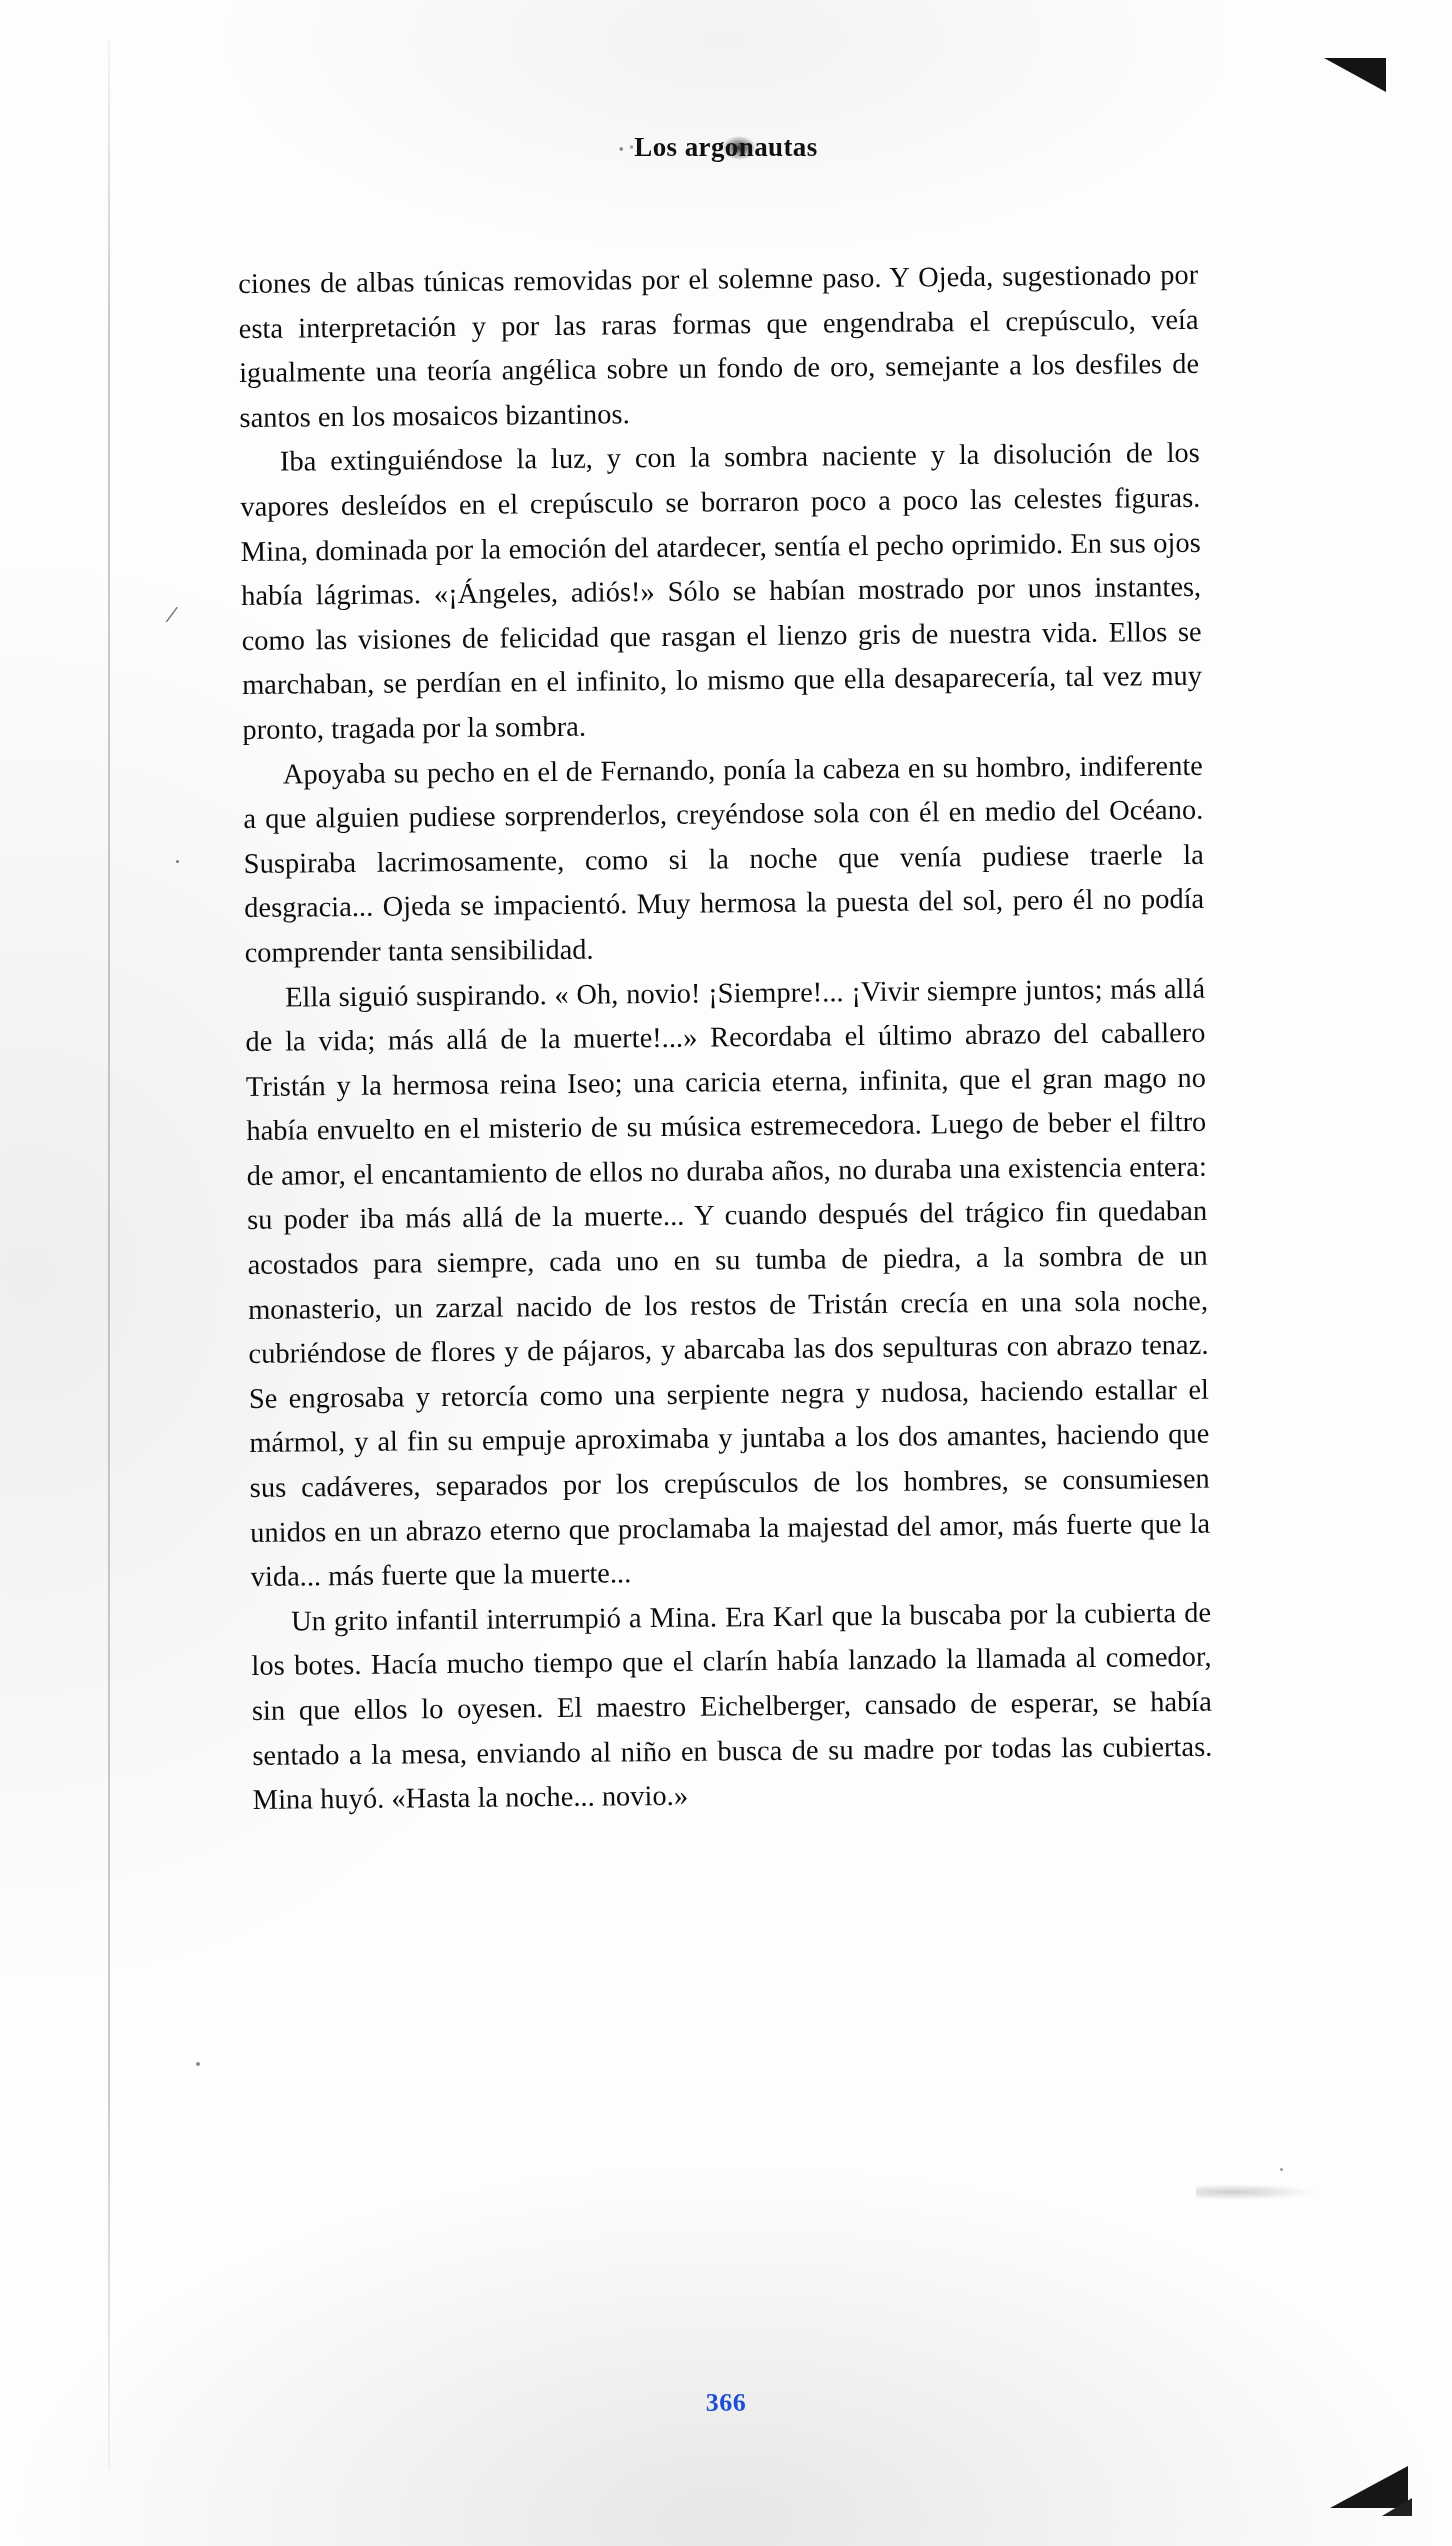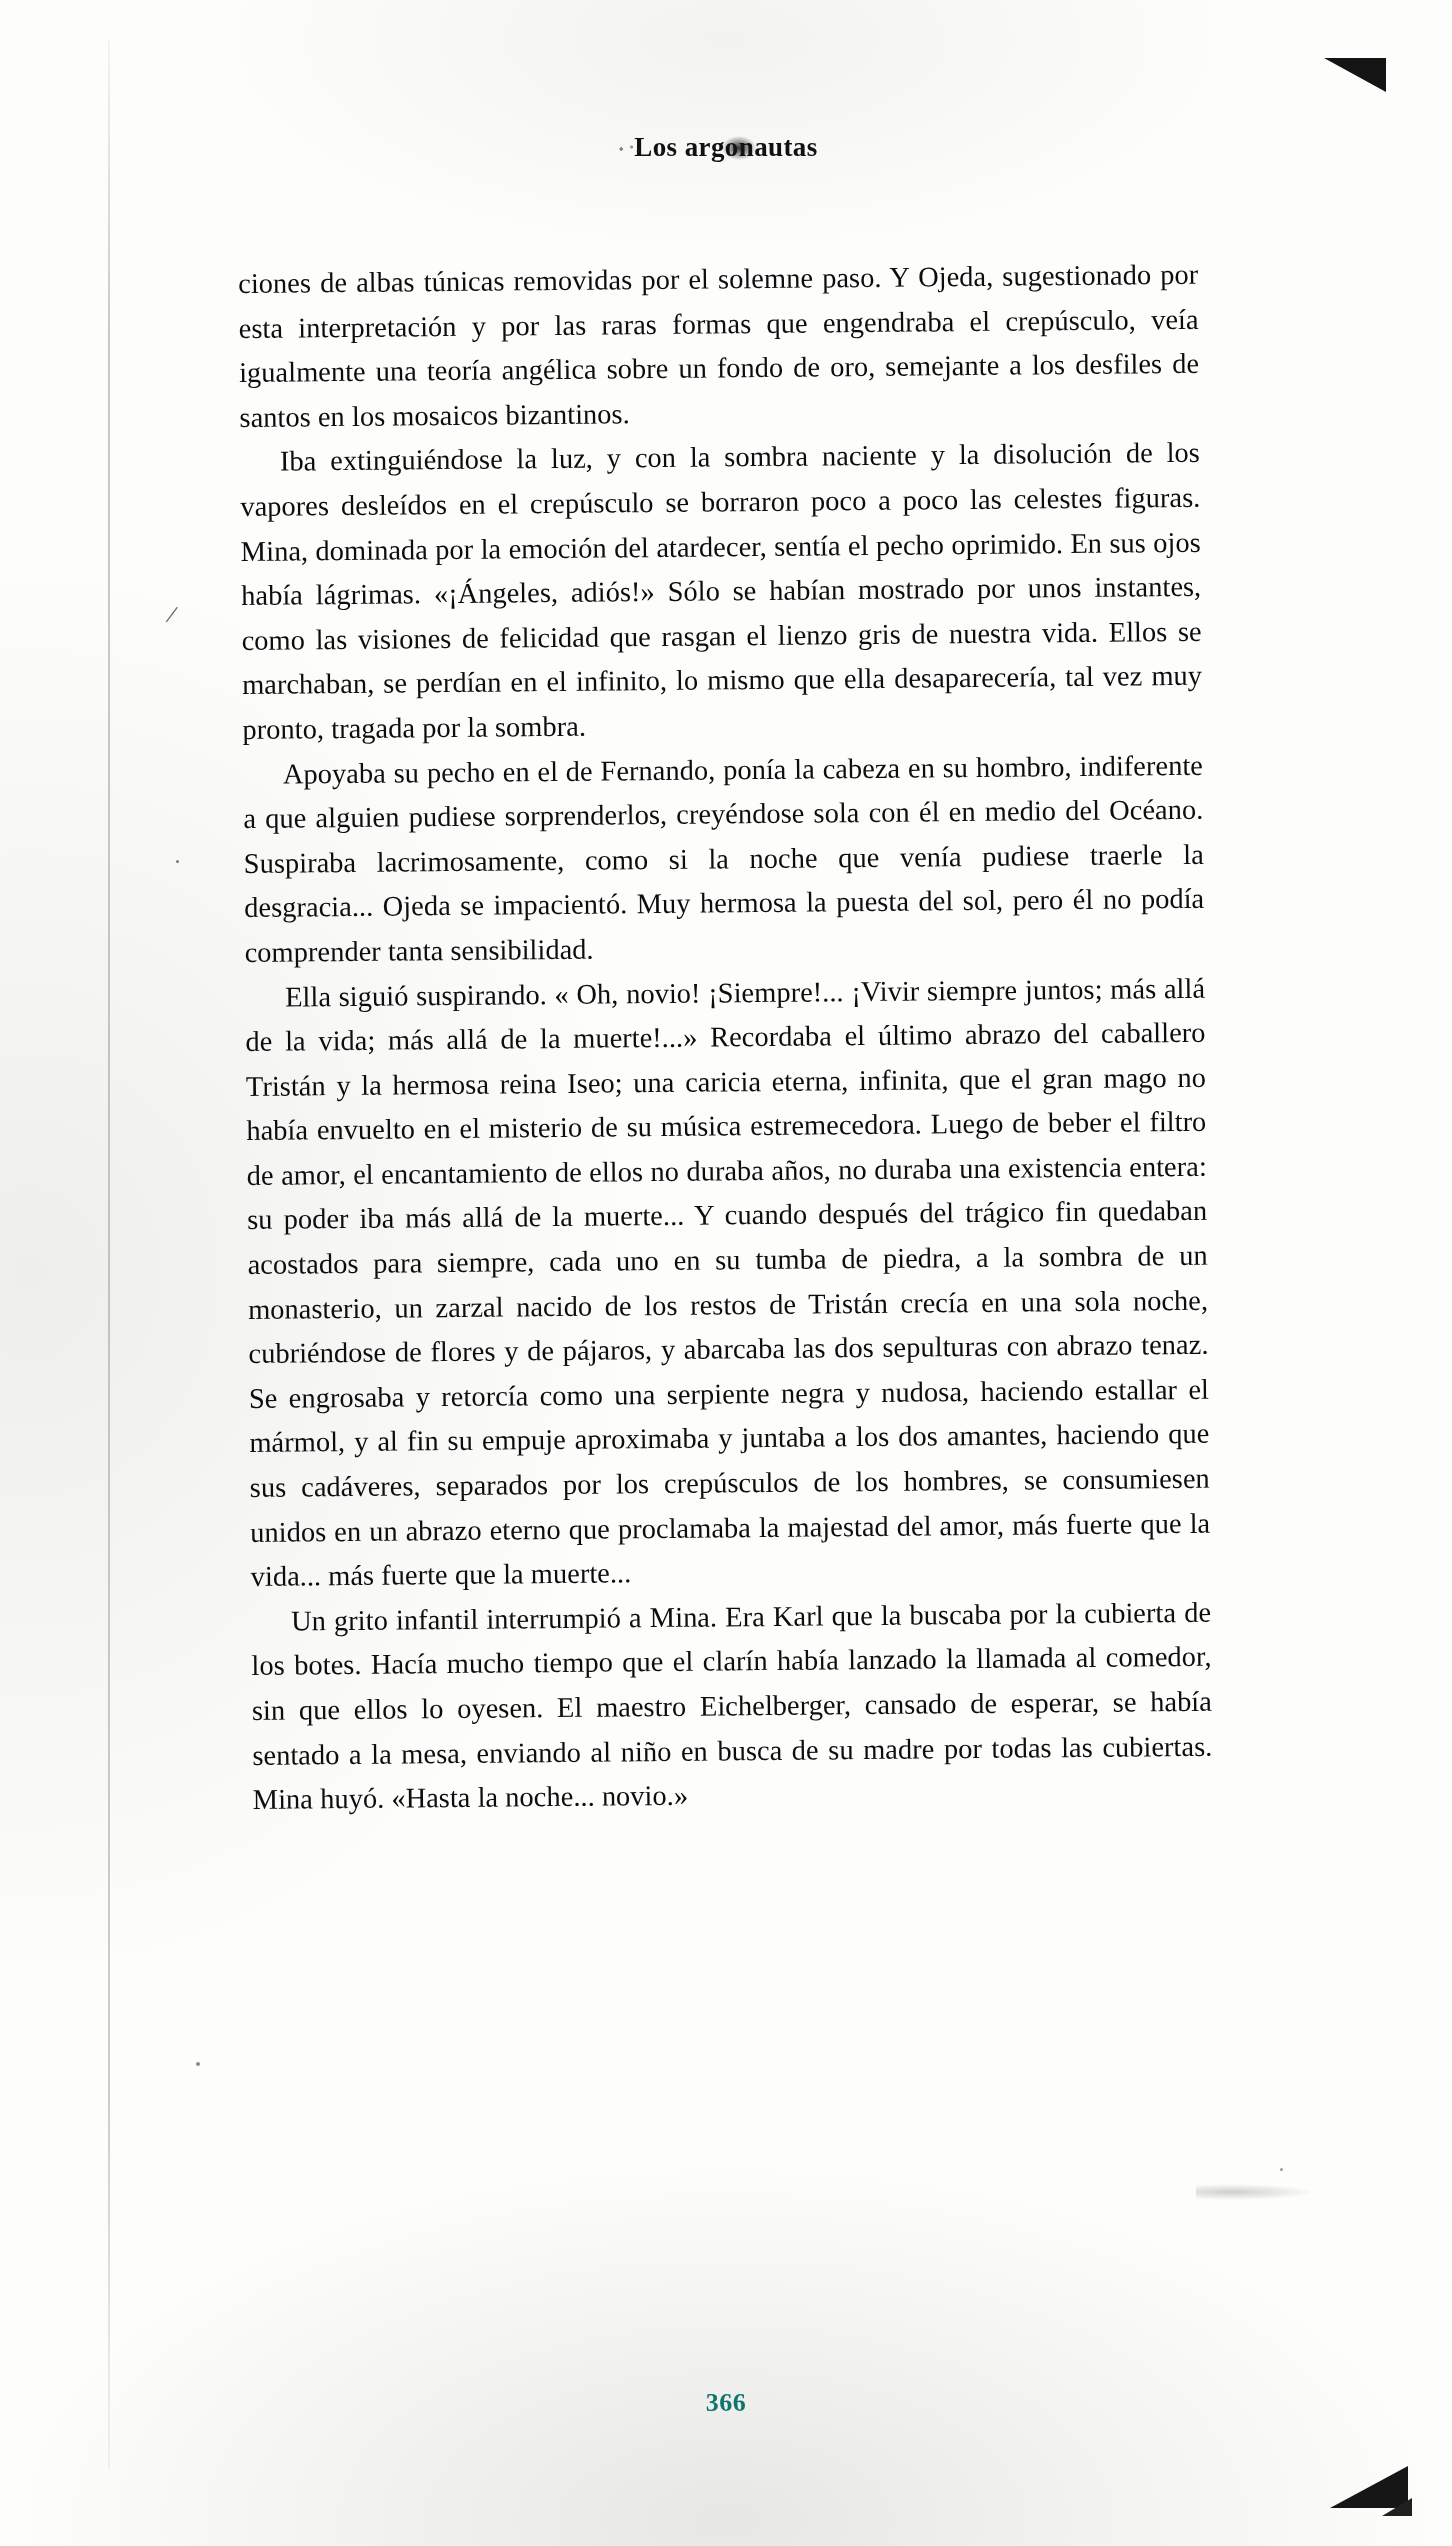--- a/index.html
+++ b/index.html
@@ -124,21 +124,21 @@
   }
 
   .page-number {
     position: absolute;
     bottom: 128px;
     left: 0;
     width: 100%;
     text-align: center;
     font-size: 26px;
     font-weight: 700;
-    color: #0f766e;
+    color: #1d4ed8;
     letter-spacing: 0.5px;
   }
 
   
   .mark {
     position: absolute;
     pointer-events: none;
     color: #555;
   }
   .mark-slash {

